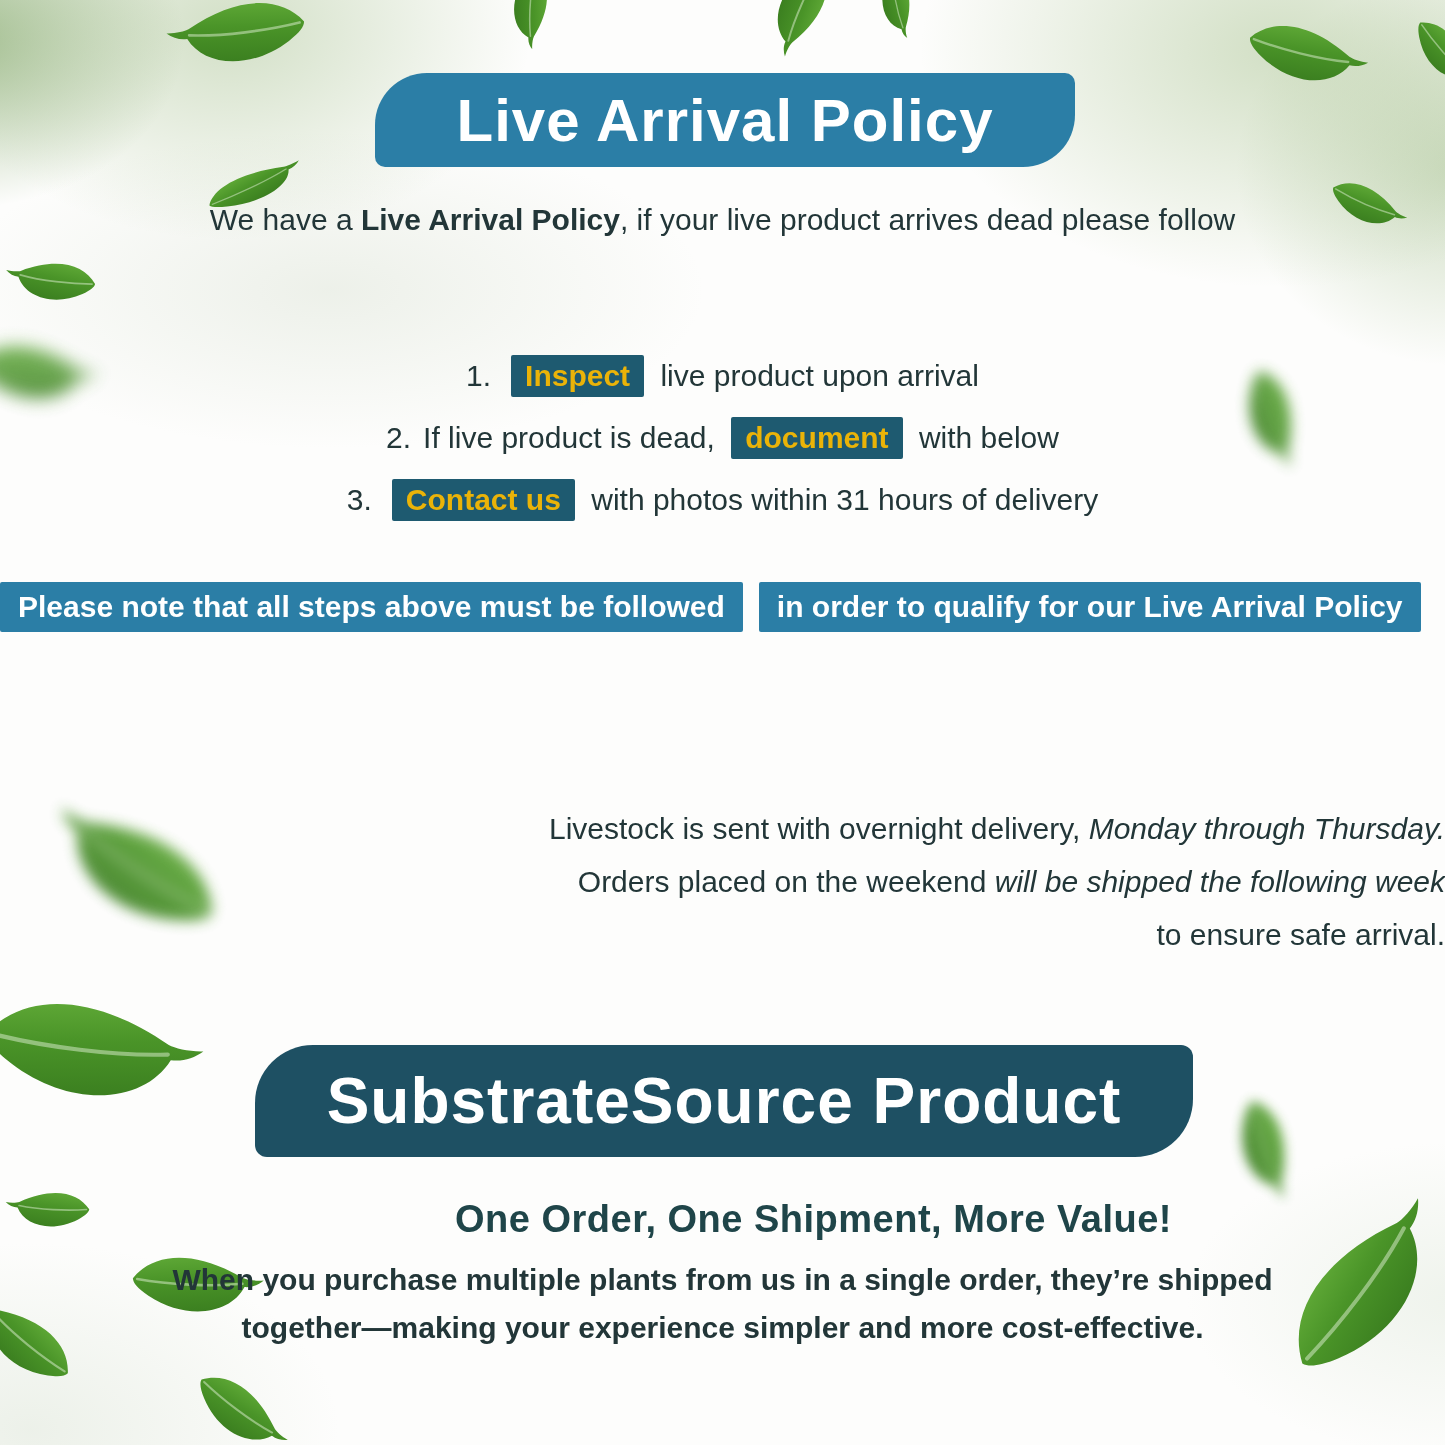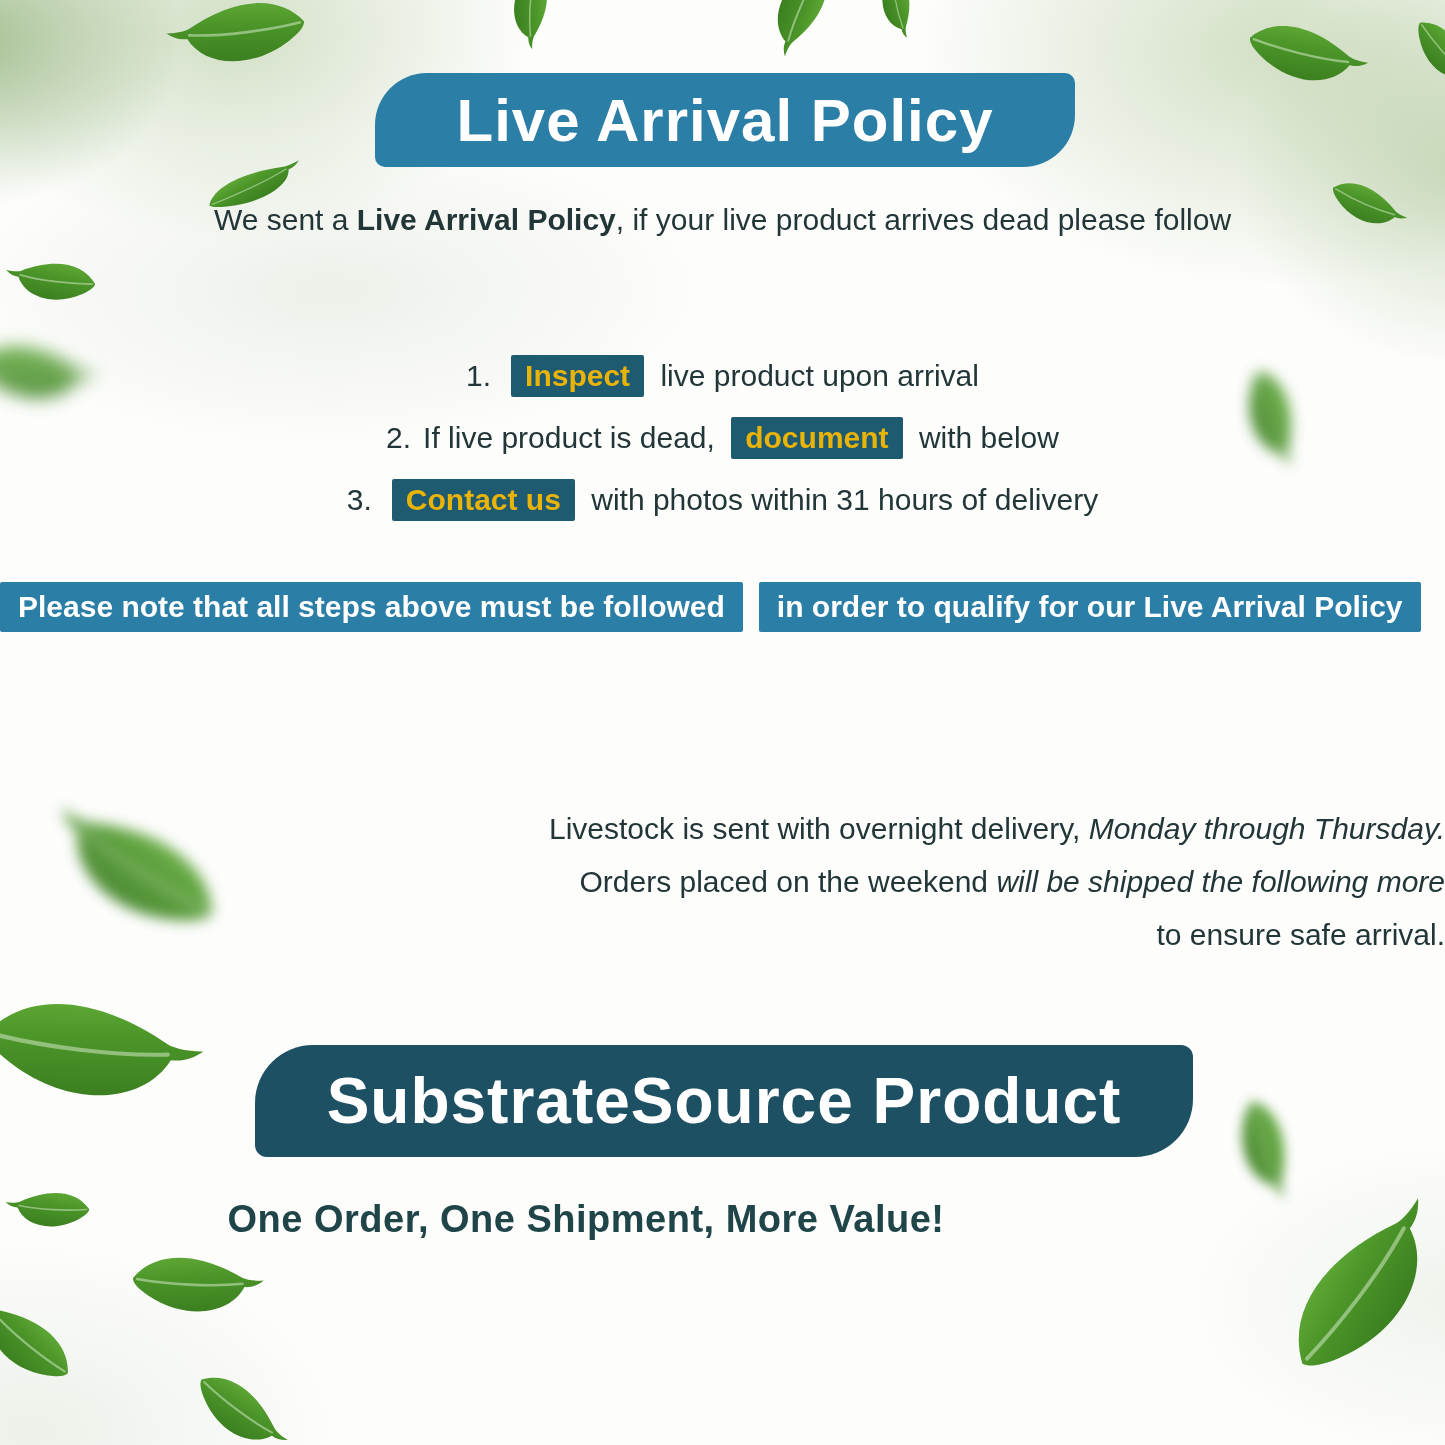--- a/index.html
+++ b/index.html
@@ -56,21 +56,21 @@
     text-align:right;font-size:30px;line-height:53px;font-weight:500;color:#223638;
   }
   .product-banner{
     position:absolute;left:255px;top:1045px;width:938px;height:112px;
     background:#1e5063;border-radius:58px 12px 58px 12px;
     display:flex;align-items:center;justify-content:center;
     color:#ffffff;font-size:64px;font-weight:800;letter-spacing:1px;white-space:nowrap;
   }
   .value-heading{
     position:absolute;left:0;top:1198px;width:1172px;margin:0;
-    text-align:center;font-size:38px;font-weight:800;color:#1f4549;letter-spacing:0.5px;
+    text-align:right;font-size:38px;font-weight:800;color:#1f4549;letter-spacing:0.5px;
   }
   .value-body{
     position:absolute;left:0;top:1256px;width:1445px;margin:0;
     text-align:center;font-size:30px;line-height:48px;font-weight:600;color:#223638;
   }
 </style>
 </head>
 <body>
 
 <div class="canvas">
@@ -146,21 +146,21 @@
     </svg>
   <svg class="leaf blur6" style="left:1212px;top:1112px;width:100px;height:70px;transform:rotate(95deg)">
       <use href="#leafShape"></use>
     </svg>
 
   <div class="header-banner">
     <span>Live Arrival Policy</span>
   </div>
 
   <p class="intro">
-    <span><span>We sent a </span><b>Live Arrival Policy</b><span>, if your live product arrives dead please follow</span></span><br>
+    <span><span>We have a </span><b>Live Arrival Policy</b><span>, if your live product arrives dead please follow</span></span><br>
   </p>
 
   <div class="steps">
     <div class="step-row">
       <span class="step-num">1.</span>
       <span></span>
       <span class="step-hl">Inspect</span>
       <span> live product upon arrival</span>
     </div>
     <div class="step-row">
@@ -177,23 +177,27 @@
     </div>
   </div>
 
   <div class="note">
     <span class="note-line">Please note that all steps above must be followed</span>
     <span class="note-line">in order to qualify for our Live Arrival Policy</span>
   </div>
 
   <p class="shipping">
     <span><span>Livestock is sent with overnight delivery, </span><i>Monday through Thursday.</i></span><br>
-    <span><span>Orders placed on the weekend </span><i>will be shipped the following more</i></span><br>
+    <span><span>Orders placed on the weekend </span><i>will be shipped the following week</i></span><br>
     <span>to ensure safe arrival.</span>
   </p>
 
   <div class="product-banner">
     <span>SubstrateSource Product</span>
   </div>
 
   <h2 class="value-heading">One Order, One Shipment, More Value!</h2>
+  <p class="value-body">
+    <span>When you purchase multiple plants from us in a single order, they’re shipped</span><br>
+    <span>together—making your experience simpler and more cost-effective.</span>
+  </p>
 
 </div>
 
 </body></html>

